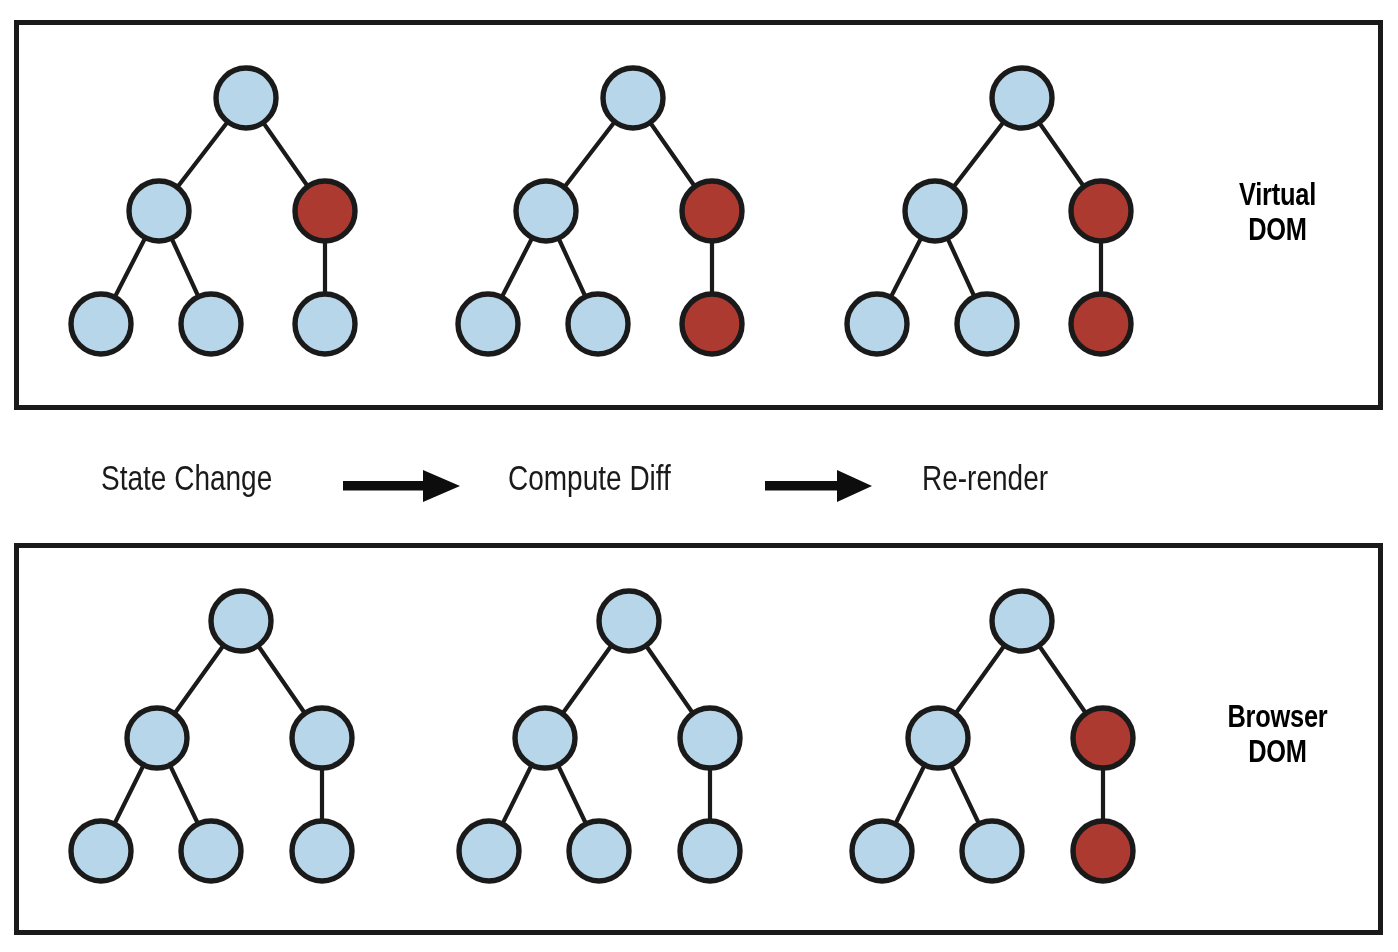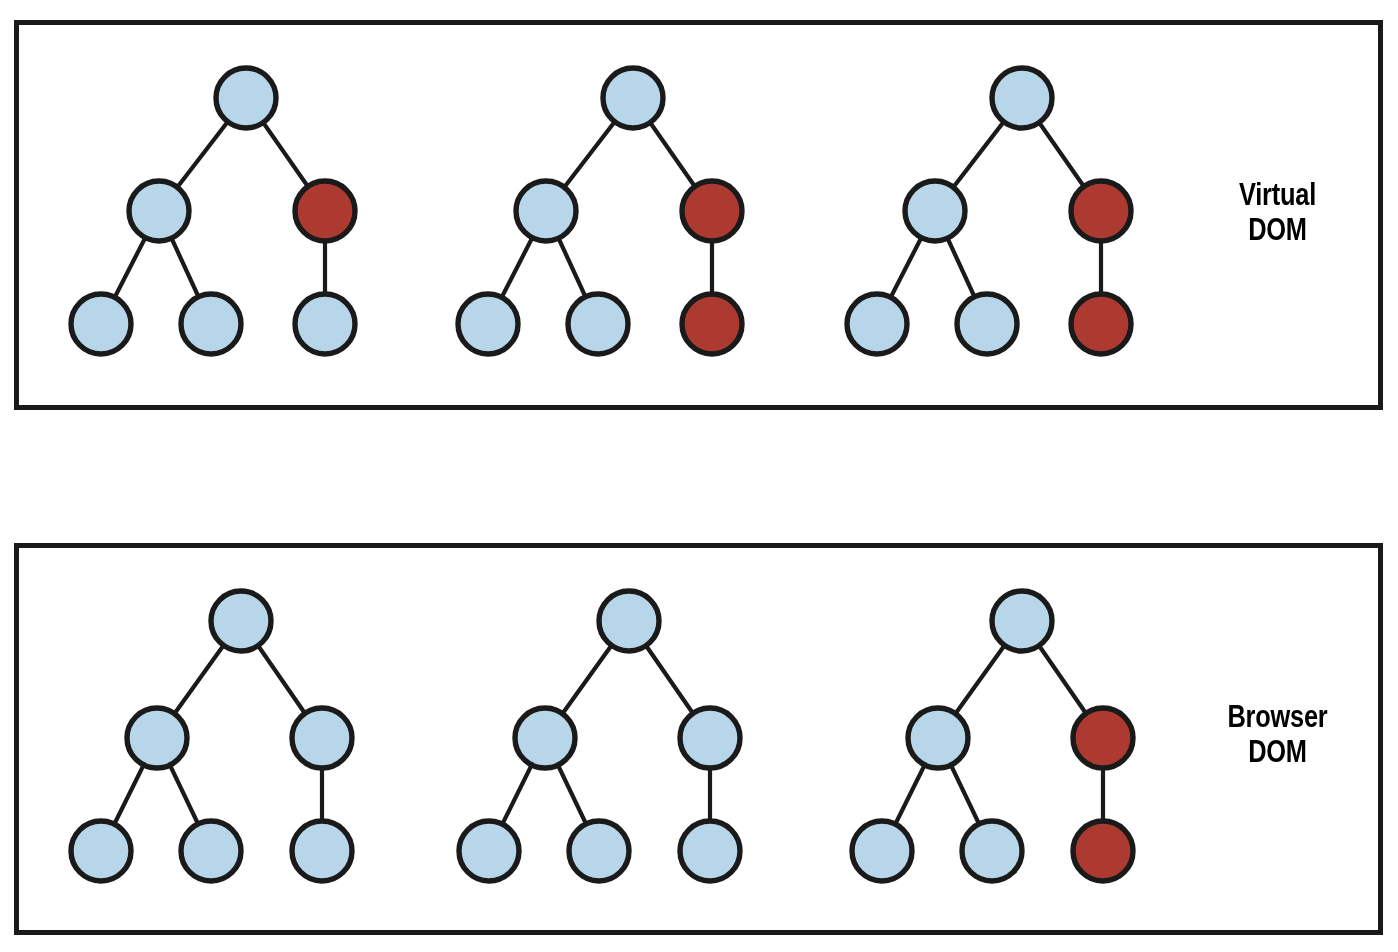--- a/index.html
+++ b/index.html
@@ -117,20 +117,42 @@
 </head>
 <body>
 
 <div id="stage">
 
   <div class="panel" id="panel-virtual-dom"></div>
 
   <div class="side-label" id="label-virtual-dom">Virtual
 DOM</div>
 
+  <div id="flow-row">
+
+    <span class="flow-text" id="flow-label-0">State Change</span>
+
+    <span class="flow-arrow" id="flow-arrow-0">
+      <svg width="118" height="36" viewBox="0 0 118 36" aria-hidden="true">
+        <rect x="0" y="13" width="86" height="9.5" fill="#0d0d0d"></rect>
+        <polygon points="80,2 117,18 80,34" fill="#0d0d0d"></polygon>
+      </svg>
+    </span>
+
+    <span class="flow-text" id="flow-label-1">Compute Diff</span>
+
+    <span class="flow-arrow" id="flow-arrow-1">
+      <svg width="108" height="36" viewBox="0 0 108 36" aria-hidden="true">
+        <rect x="0" y="13" width="78" height="9.5" fill="#0d0d0d"></rect>
+        <polygon points="72,2 107,18 72,34" fill="#0d0d0d"></polygon>
+      </svg>
+    </span>
+
+    <span class="flow-text" id="flow-label-2">Re-render</span>
+  </div>
 
   <div class="panel" id="panel-browser-dom"></div>
 
   <div class="side-label" id="label-browser-dom">Browser
 DOM</div>
 
   <svg class="tree" id="tree-layer" width="1398" height="952" viewBox="0 0 1398 952" style="left:0; top:0;">
       <g>
         <line x1="246" y1="98" x2="159" y2="211" class="tree-edge"></line>
         <line x1="246" y1="98" x2="325" y2="211" class="tree-edge"></line>

